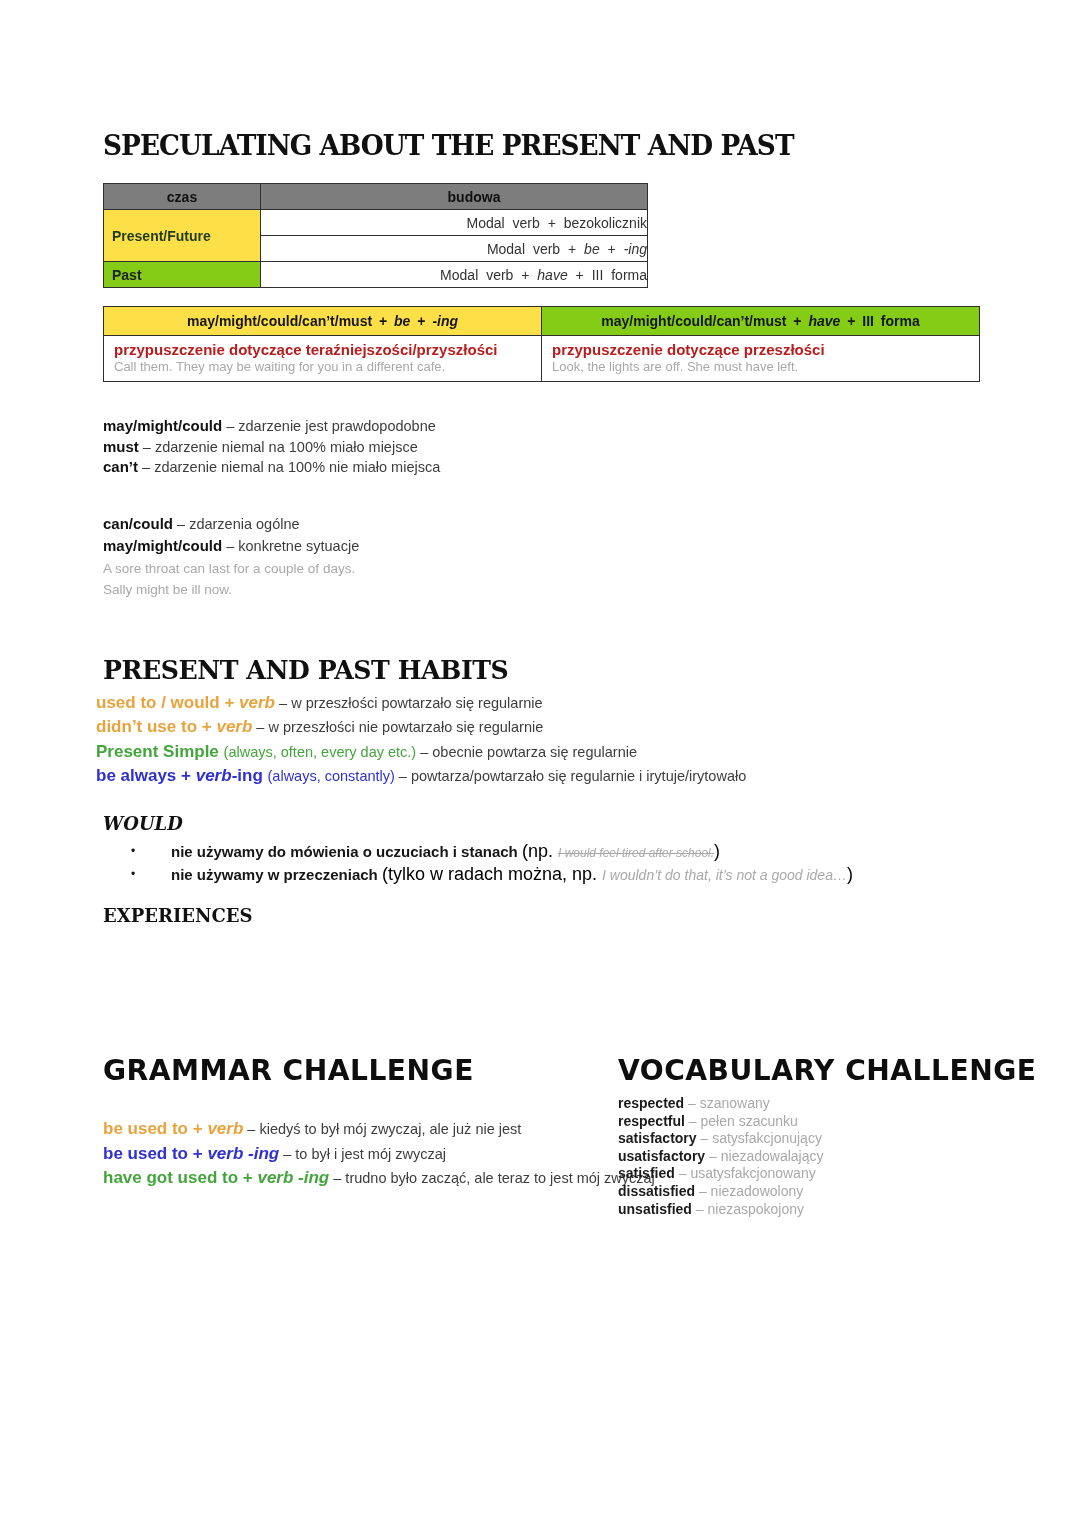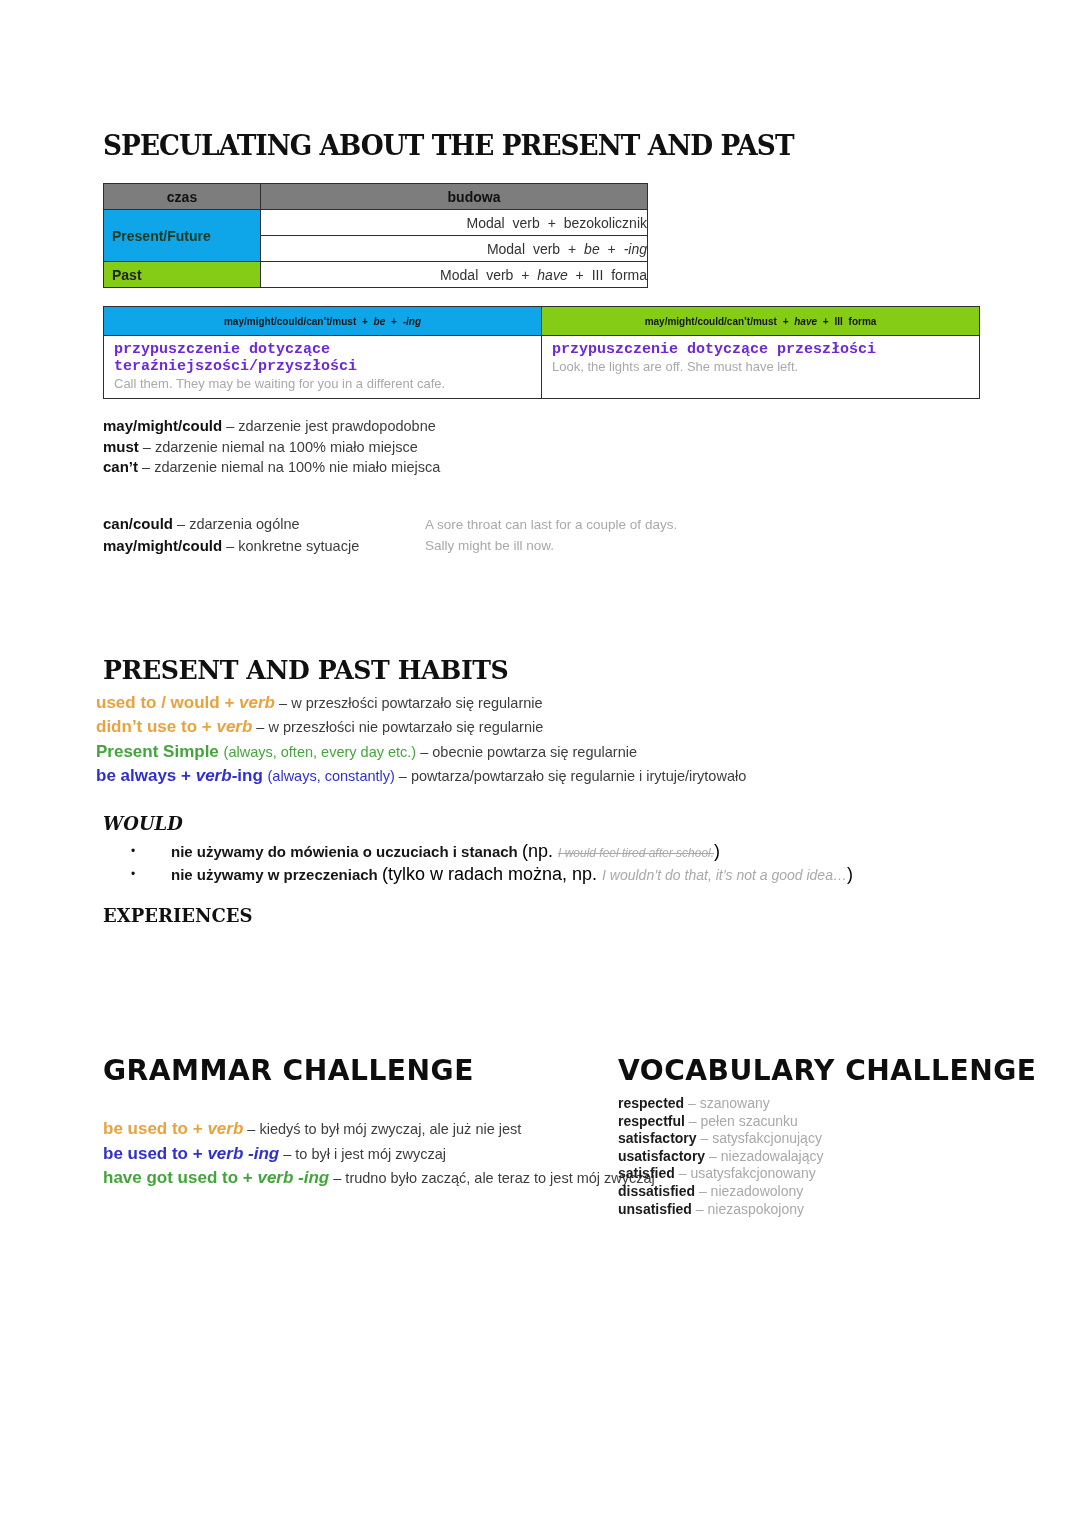--- a/index.html
+++ b/index.html
@@ -13,36 +13,36 @@
   }
   #main-title { position:absolute; left:103px; top:129px; font-size:28px; letter-spacing:-1px; transform:scaleX(.94); }
 
   
   table.t1 { position:absolute; left:103px; top:183px; border-collapse:collapse; table-layout:fixed; }
   .t1 th, .t1 td { border:1.6px solid #2e2e2e; font-size:14px; padding:0; }
   .t1 th { background:#7d7d7d; height:25px; text-align:center; font-weight:bold; color:#111; }
   .t1 .w-czas { width:156px; } .t1 .w-bud { width:346px;padding-left:40px; }
   .t1 td.label { padding-left:8px; font-weight:bold; font-size:14px; }
   .t1 td.struct { padding-left:9px; height:25px; color:#333; word-spacing:4px;text-align:right; }
-  .bg-green { background:#0ea5e9; } .bg-orange { background:#84cc16; }
+  .bg-green { background:#fde047; } .bg-orange { background:#84cc16; }
   .lbl-green { color:#1f3a1f; } .lbl-dark { color:#222; }
 
   
   table.t2 { position:absolute; left:103px; top:306px; border-collapse:collapse; table-layout:fixed; }
-  .t2 th { width:437px; height:28px; font-size:10px; text-align:center; font-weight:bold;
+  .t2 th { width:437px; height:28px; font-size:14px; text-align:center; font-weight:bold;
            border:1.6px solid #2e2e2e; color:#161616; word-spacing:3px; padding:0; }
   .t2 td { border:1.6px solid #2e2e2e; vertical-align:top; padding:5px 10px 7px; }
-  .t2 .main { display:block; font-weight:bold; font-size:15px; color:#6d28d9;font-family:Liberation Mono, monospace; }
+  .t2 .main { display:block; font-weight:bold; font-size:15px; color:#b91c1c; }
   .t2 .ex   { display:block; font-size:13px; color:#a9a9a9; margin-top:1px; }
 
   
   .modal-notes { position:absolute; left:103px; top:416px; line-height:20.5px; font-size:14.5px; color:#3d3d3d; }
   .modal-notes .term { font-weight:bold; font-size:15px; color:#121212; }
 
-  .gen-spec { position:absolute; left:103px; top:513px; display:flex; }
+  .gen-spec { position:absolute; left:103px; top:513px; display:flex;flex-direction:column; }
   .gs-rules { width:322px; line-height:21px; font-size:14.5px; color:#3d3d3d; }
   .gs-rules .term { font-weight:bold; font-size:15px; color:#121212; }
   .gs-examples { line-height:21px; font-size:13.5px; color:#a9a9a9; padding-top:1px; }
 
   
   #habits-title { position:absolute; left:103px; top:655px; font-size:26px; letter-spacing:-0.5px; transform:scaleX(.97); }
   .habits-lines { position:absolute; left:96px; top:691px; line-height:23.3px; font-size:14.5px; color:#3d3d3d; }
   .habits-lines .term { font-weight:bold; font-size:17px; }
   .habits-lines .paren { font-weight:normal; font-size:14.5px; }
   .it { font-style:italic; }

